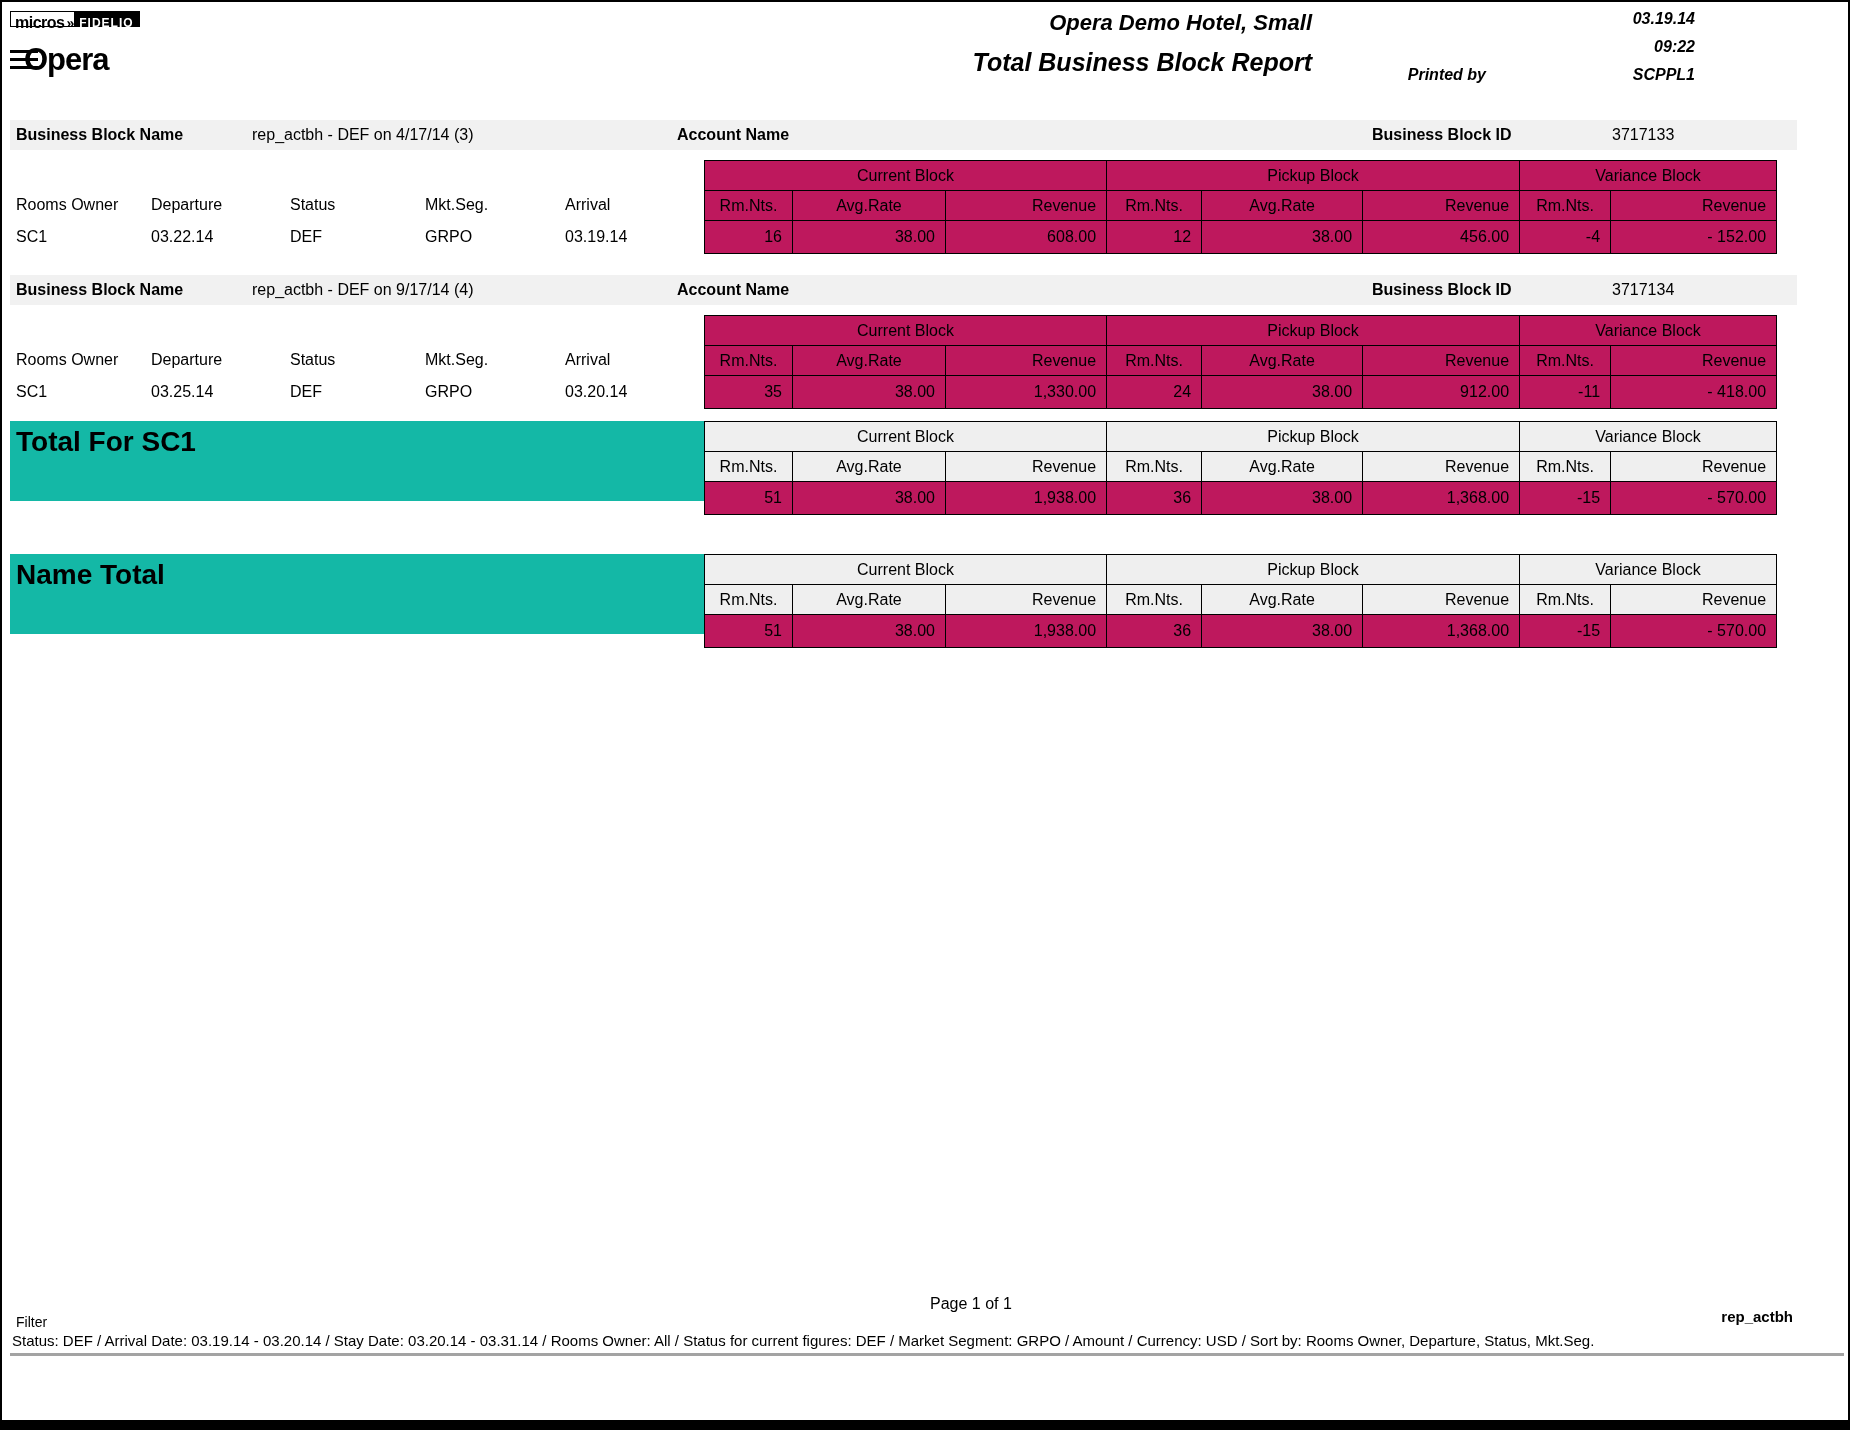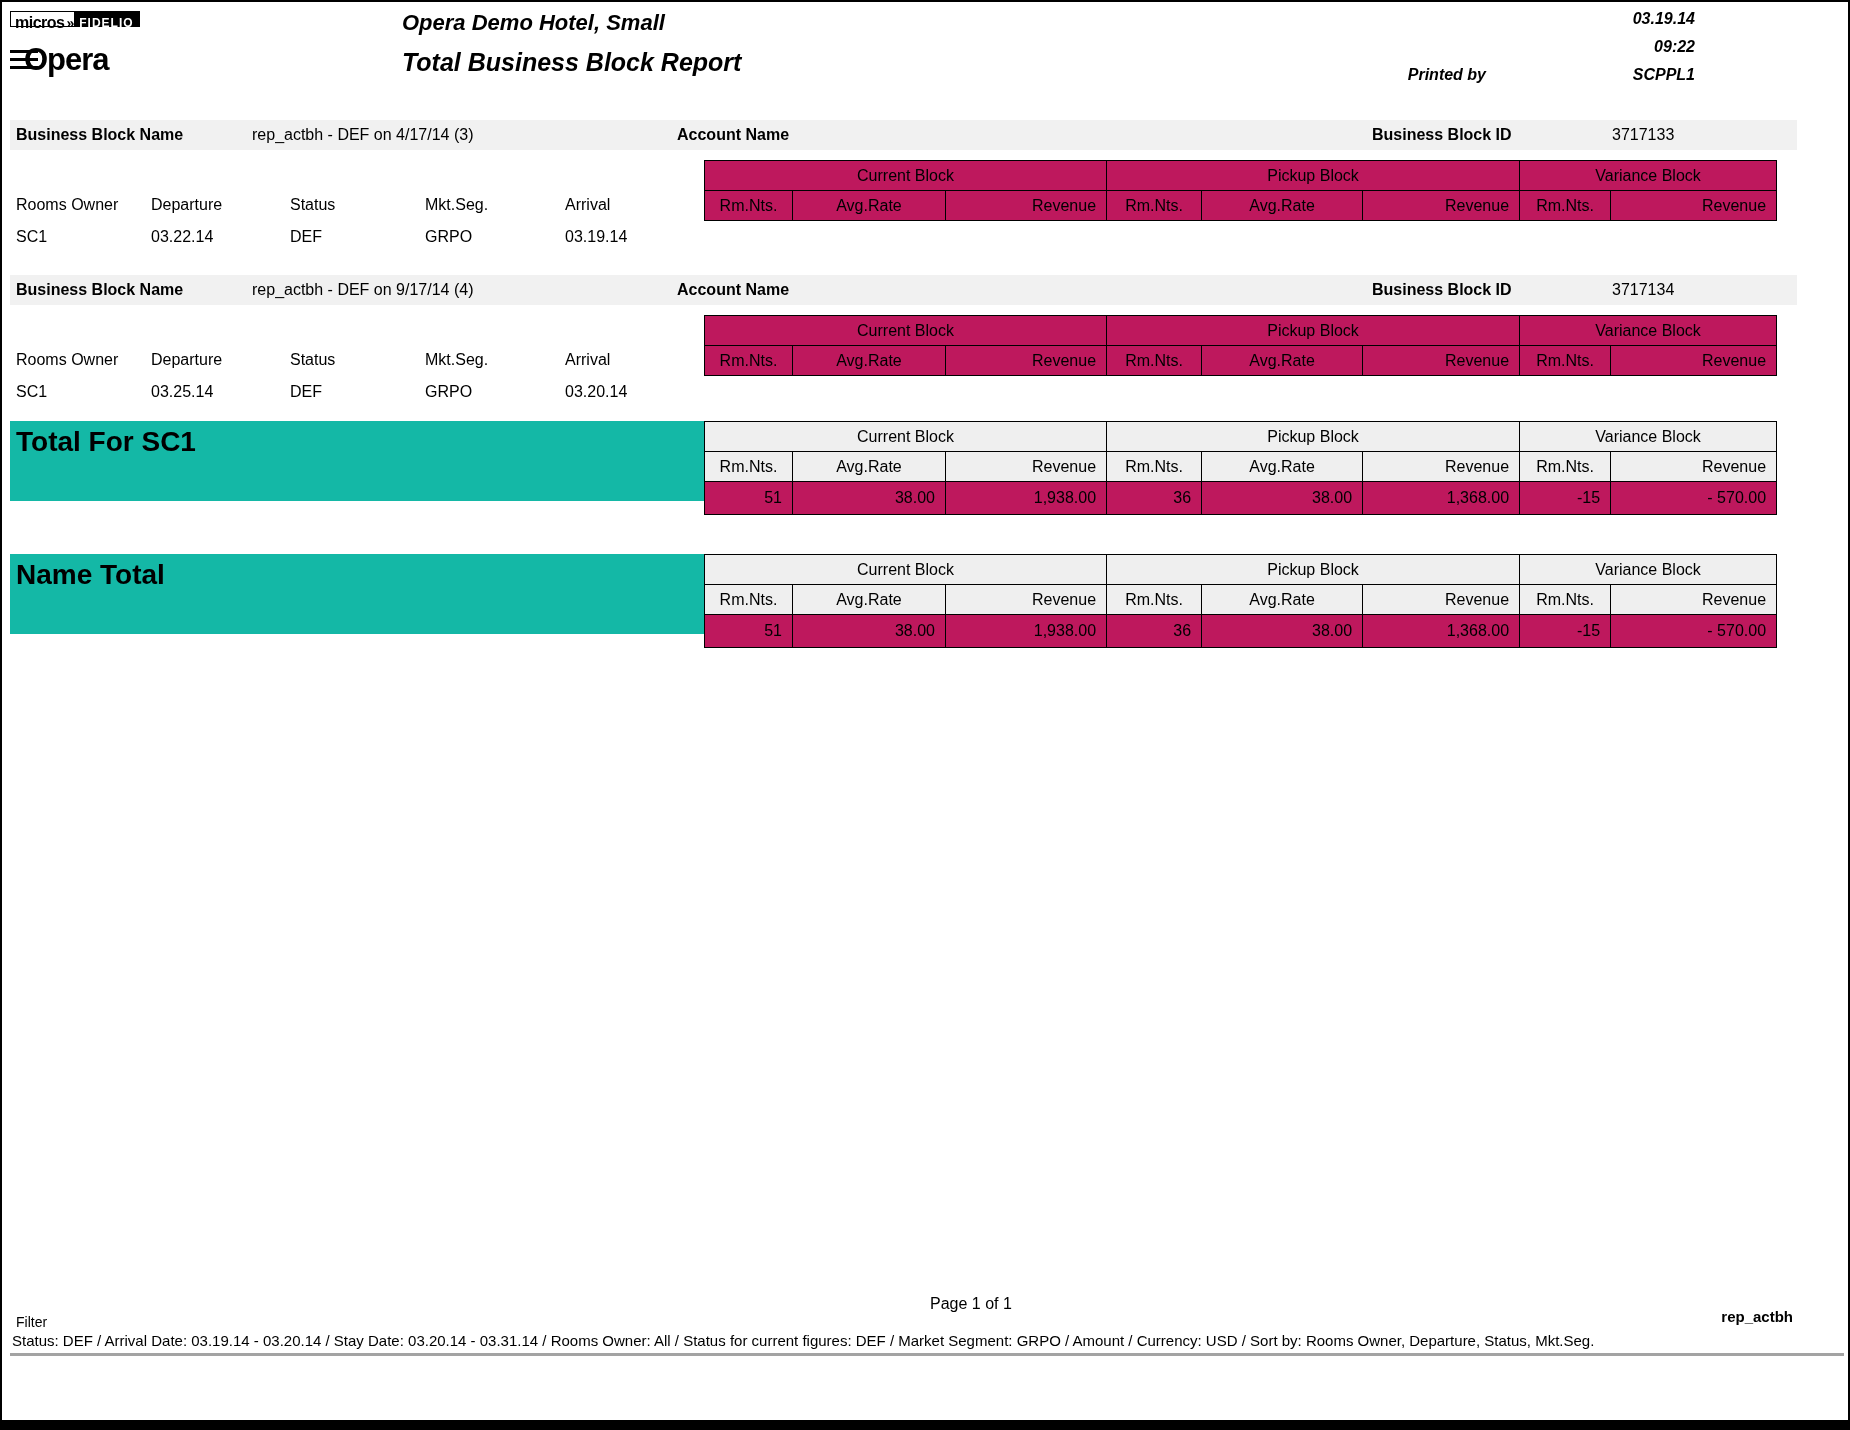--- a/index.html
+++ b/index.html
@@ -8,21 +8,21 @@
 
   
   .micros-logo{position:absolute;left:8px;top:9px;display:inline-flex;align-items:stretch;height:16px;border:1px solid #000;box-sizing:border-box}
   .micros-word{background:#fff;color:#000;font-weight:bold;font-size:16px;line-height:22px;padding:0 2px 0 4px;letter-spacing:-0.5px}
   .micros-arrow{background:#fff;color:#000;font-weight:bold;font-size:14px;line-height:22px}
   .fidelio-word{background:#000;color:#fff;font-weight:bold;font-size:12px;line-height:22px;padding:0 5px;letter-spacing:1px}
   .opera-logo{position:absolute;left:8px;top:42px;display:flex;align-items:center;height:32px}
   .opera-lines{width:28px;height:20px;background:repeating-linear-gradient(to bottom,#000 0 3px,transparent 3px 8px);margin-right:-14px}
   .opera-word{font-size:31px;font-weight:bold;letter-spacing:-1px}
 
-  .title-block{position:absolute;left:400px;top:0;width:910px;text-align:left}
+  .title-block{position:absolute;left:400px;top:0;width:910px;text-align:right}
   .hotel-name{margin-top:8px;font-size:22px;font-weight:bold;font-style:italic}
   .report-title{margin-top:12px;font-size:25px;font-weight:bold;font-style:italic}
 
   .hdr-right{font-style:italic;font-weight:bold;font-size:16px;position:absolute;white-space:nowrap}
   .hdr-date{right:153px;top:8px}
   .hdr-time{right:153px;top:36px}
   .hdr-printedby{right:362px;top:64px}
   .hdr-user{right:153px;top:64px}
 
   
@@ -119,20 +119,30 @@
       <tr class="cols">
         <th class="c">Rm.Nts.</th>
         <th class="c">Avg.Rate</th>
         <th class="r">Revenue</th>
         <th class="c">Rm.Nts.</th>
         <th class="c">Avg.Rate</th>
         <th class="r">Revenue</th>
         <th class="c">Rm.Nts.</th>
         <th class="r">Revenue</th>
       </tr>
+      <tr class="vals">
+        <td>16</td>
+        <td>38.00</td>
+        <td>608.00</td>
+        <td>12</td>
+        <td>38.00</td>
+        <td>456.00</td>
+        <td>-4</td>
+        <td>- 152.00</td>
+      </tr>
     </tbody>
       </table>
   </div>
 
   <div class="block" style="top:273px">
     <div class="bar">
       <span class="bold" style="left:6px">Business Block Name</span>
       <span style="left:242px">rep_actbh - DEF on 9/17/14 (4)</span>
       <span class="bold" style="left:667px">Account Name</span>
       <span class="bold" style="left:1362px">Business Block ID</span>
@@ -172,20 +182,30 @@
       <tr class="cols">
         <th class="c">Rm.Nts.</th>
         <th class="c">Avg.Rate</th>
         <th class="r">Revenue</th>
         <th class="c">Rm.Nts.</th>
         <th class="c">Avg.Rate</th>
         <th class="r">Revenue</th>
         <th class="c">Rm.Nts.</th>
         <th class="r">Revenue</th>
       </tr>
+      <tr class="vals">
+        <td>35</td>
+        <td>38.00</td>
+        <td>1,330.00</td>
+        <td>24</td>
+        <td>38.00</td>
+        <td>912.00</td>
+        <td>-11</td>
+        <td>- 418.00</td>
+      </tr>
     </tbody>
       </table>
   </div>
 
   <div class="block total" style="top:419px">
     <div class="tbar">
       <div class="ttl">Total For SC1</div>
     </div>
     <table class="grid" style="left:702px;top:0;width:1072px">
       <colgroup>

